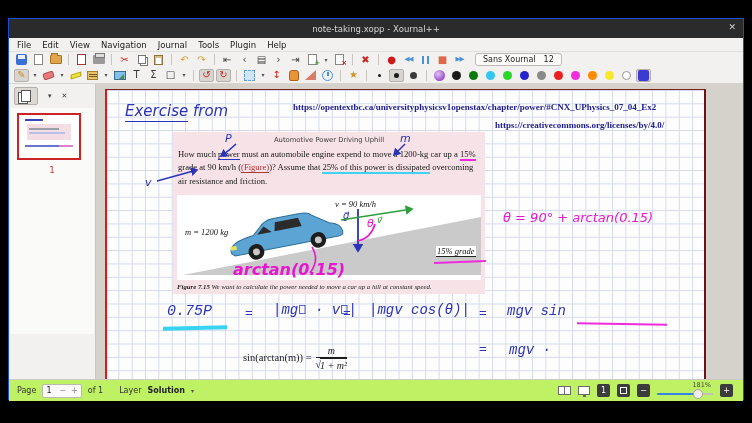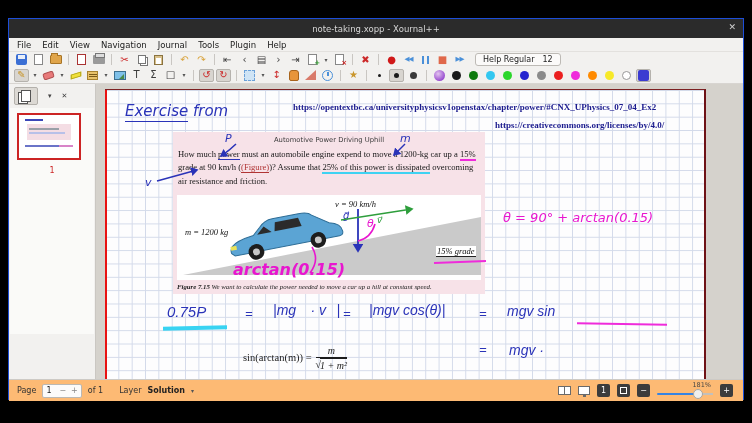--- a/index.html
+++ b/index.html
@@ -106,33 +106,33 @@
   .cyan-line{position:absolute;background:#38d3f2;z-index:3;}
   .car{position:absolute;left:115px;top:120px;z-index:2;transform:rotate(-11deg);}
   .annP{left:120px;top:42px;font-size:11px;}
   .annM{left:295px;top:42px;font-size:11px;}
   .annV{left:40px;top:86px;font-size:11px;}
   .gvec{left:238px;top:120px;font-size:10px;}
   .thetal{left:262px;top:127px;font-size:11px;}
   .vvec{left:272px;top:125px;font-size:9px;}
   .arctan{left:128px;top:170px;font-size:16px;font-weight:bold;}
   .thetaeq{left:398px;top:120px;font-size:13px;white-space:nowrap;}
-  .sol{position:absolute;z-index:3;color:#2a33b8;font-style:italic;white-space:nowrap;font-family:Liberation Sans, sans-serif;}
+  .sol{position:absolute;z-index:3;color:#2a33b8;font-style:italic;white-space:nowrap;font-family:Liberation Mono, monospace;}
   .eqs{font-size:13px;}
   .ann-svg{position:absolute;left:0;top:0;z-index:4;pointer-events:none;}
   .frac{display:inline-flex;flex-direction:column;align-items:center;vertical-align:middle;}
   .frac .fbar{width:100%;border-top:1.4px solid currentColor;margin:1px 0;}
   .rad{border-top:1.2px solid currentColor;padding-top:0.5px;}
   .sqrt-g{margin-right:-1px;}
   .typeset{position:absolute;left:138px;top:255px;z-index:3;display:flex;align-items:center;gap:4px;
            font-family:"Liberation Serif",serif;color:#1c1c1c;font-size:10.5px;}
   .typeset .frac{font-size:10px;}
   .typeset .fbar{border-top:1px solid #1c1c1c;}
   
-  .statusbar{position:relative;height:22px;background:#fdba74;border-top:1px solid #cdcac5;display:flex;align-items:center;gap:6px;padding-left:8px;}
+  .statusbar{position:relative;height:22px;background:#bef264;border-top:1px solid #cdcac5;display:flex;align-items:center;gap:6px;padding-left:8px;}
   .sb-label{font-size:8px;color:#333;}
   .lay{margin-left:10px;}
   .sb-strong{font-size:8px;font-weight:bold;color:#222;}
   .sb-ddg{font-size:6px;color:#555;}
   .page-entry{display:flex;align-items:center;height:14px;background:#fcfbfa;border:1px solid #bbb8b3;border-radius:2px;padding:0 3px;gap:5px;}
   .pe-val{font-size:8px;color:#222;min-width:8px;}
   .pe-btn{font-size:8px;color:#888;}
   .sb-right{position:absolute;right:10px;top:0;bottom:0;display:flex;align-items:center;gap:7px;}
   .ic-book{width:13px;height:9px;border:1px solid #6a6a6a;background:#fff;position:relative;}
   .ic-book::after{content:'';position:absolute;left:5px;top:0;bottom:0;width:1px;background:#6a6a6a;}
@@ -215,21 +215,21 @@
       <span class="tbtn glyph redg">✖</span>
       <span class="vsep"></span>
       <span class="tbtn glyph recg">●</span>
       <span class="tbtn glyph blueg sm">◀◀</span>
       <span class="tbtn">
           <span class="ic-pause"></span>
         </span>
       <span class="tbtn glyph orangeg">■</span>
       <span class="tbtn glyph blueg sm">▶▶</span>
       <span class="font-btn">
-        <span>Help Regular</span>
+        <span>Sans Xournal</span>
         <span>12</span>
       </span>
     </div>
 
     <div class="toolbar r2">
       <span class="tbtn pressed glyph goldg">✎</span>
       <span class="tbtn glyph dd">▾</span>
       <span class="tbtn">
           <span class="ic-eraser"></span>
         </span>

